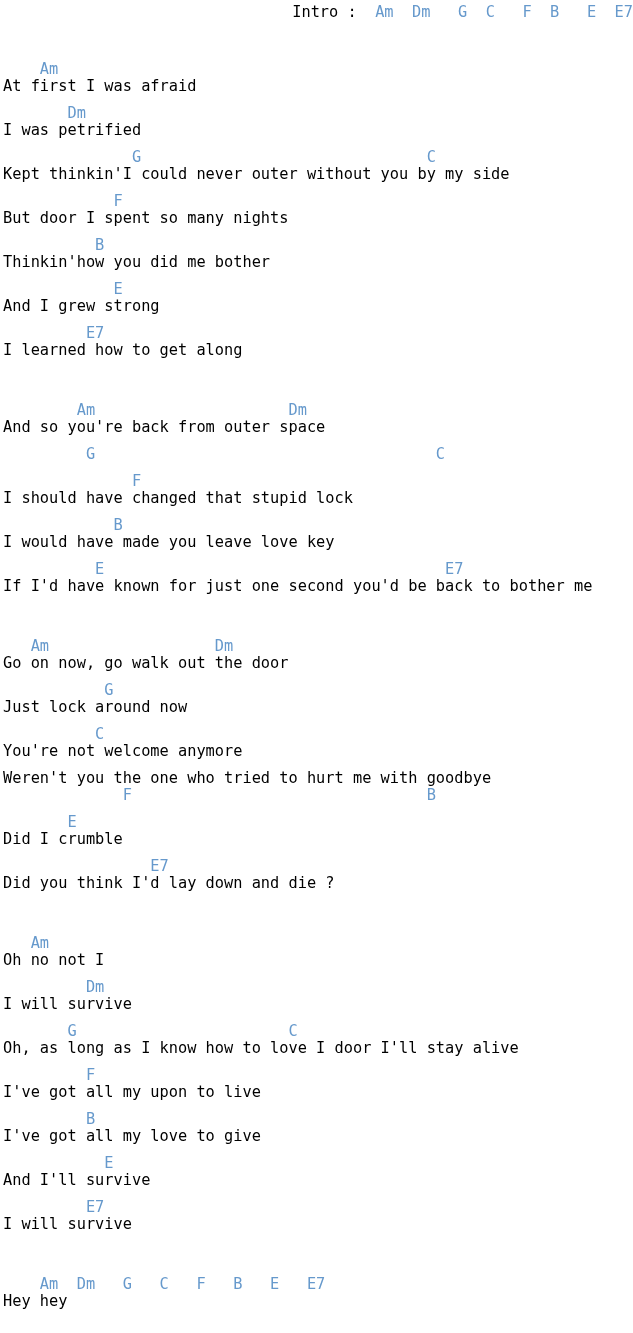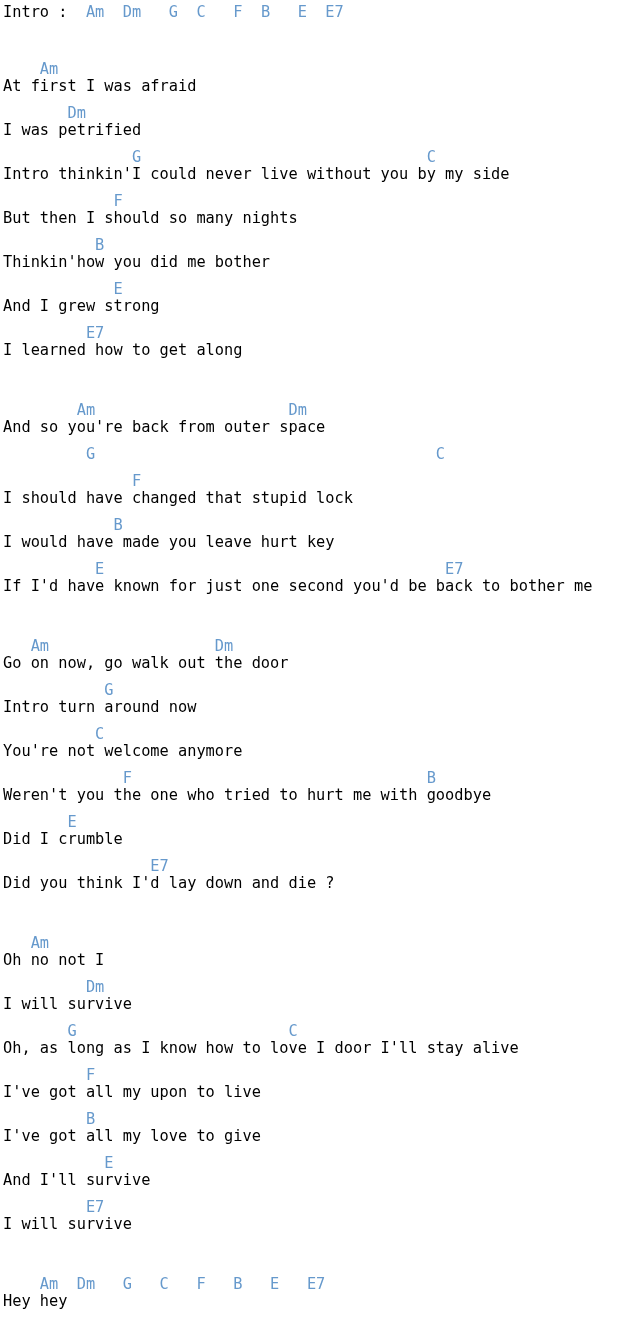--- a/index.html
+++ b/index.html
@@ -16,21 +16,21 @@
     font-size: 15.3px;
     line-height: 17px;
     font-weight: normal;
   }
   .line {
     white-space: pre;
     height: 17px;
   }
   .chord-text { color: var(--chord, #6699cc); }
   .lyric-text { color: var(--lyric, #000000); }
-  .intro-row { margin-bottom: 40px; }
+  .intro-row { margin-bottom: 40px; text-align: right; }
   .section {
     display: flow-root;          
     margin-bottom: 33px;
     margin-top: 28px;
   }
   .section:last-child { margin-bottom: 0; }
   .pair { margin-bottom: 10px; }
 </style>
 </head>
 <body style="background: rgb(255, 255, 255);">
@@ -42,25 +42,25 @@
         <div class="pair">
           <div class="line chord-text">    Am</div>
           <div class="line lyric-text">At first I was afraid</div>
         </div>
         <div class="pair">
           <div class="line chord-text">       Dm</div>
           <div class="line lyric-text">I was petrified</div>
         </div>
         <div class="pair">
           <div class="line chord-text">              G                               C</div>
-          <div class="line lyric-text">Intro thinkin'I could never live without you by my side</div>
+          <div class="line lyric-text">Kept thinkin'I could never outer without you by my side</div>
         </div>
         <div class="pair">
           <div class="line chord-text">            F</div>
-          <div class="line lyric-text">But then I should so many nights</div>
+          <div class="line lyric-text">But door I spent so many nights</div>
         </div>
         <div class="pair">
           <div class="line chord-text">          B</div>
           <div class="line lyric-text">Thinkin'how you did me bother</div>
         </div>
         <div class="pair">
           <div class="line chord-text">            E</div>
           <div class="line lyric-text">And I grew strong</div>
         </div>
         <div class="pair">
@@ -75,43 +75,43 @@
         </div>
         <div class="pair">
           <div class="line chord-text">         G                                     C</div>
         </div>
         <div class="pair">
           <div class="line chord-text">              F</div>
           <div class="line lyric-text">I should have changed that stupid lock</div>
         </div>
         <div class="pair">
           <div class="line chord-text">            B</div>
-          <div class="line lyric-text">I would have made you leave hurt key</div>
+          <div class="line lyric-text">I would have made you leave love key</div>
         </div>
         <div class="pair">
           <div class="line chord-text">          E                                     E7</div>
           <div class="line lyric-text">If I'd have known for just one second you'd be back to bother me</div>
         </div>
       </div>
       <div class="section">
         <div class="pair">
           <div class="line chord-text">   Am                  Dm</div>
           <div class="line lyric-text">Go on now, go walk out the door</div>
         </div>
         <div class="pair">
           <div class="line chord-text">           G</div>
-          <div class="line lyric-text">Intro turn around now</div>
+          <div class="line lyric-text">Just lock around now</div>
         </div>
         <div class="pair">
           <div class="line chord-text">          C</div>
           <div class="line lyric-text">You're not welcome anymore</div>
         </div>
         <div class="pair">
+          <div class="line lyric-text">Weren't you the one who tried to hurt me with goodbye</div>
           <div class="line chord-text">             F                                B</div>
-          <div class="line lyric-text">Weren't you the one who tried to hurt me with goodbye</div>
         </div>
         <div class="pair">
           <div class="line chord-text">       E</div>
           <div class="line lyric-text">Did I crumble</div>
         </div>
         <div class="pair">
           <div class="line chord-text">                E7</div>
           <div class="line lyric-text">Did you think I'd lay down and die ?</div>
         </div>
       </div>

